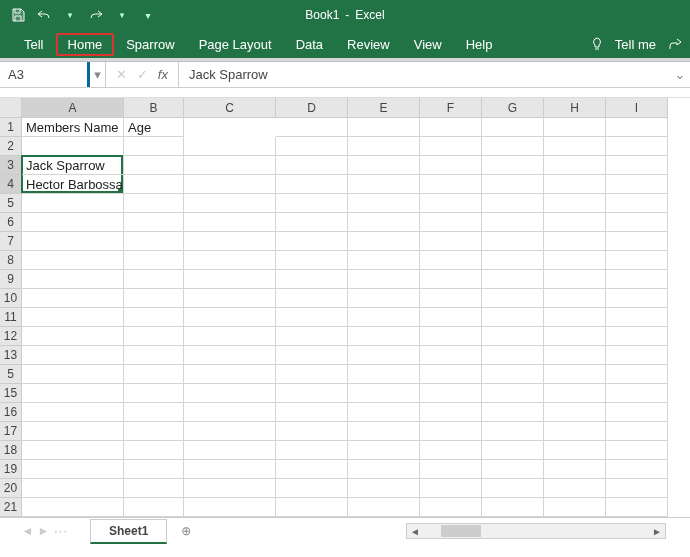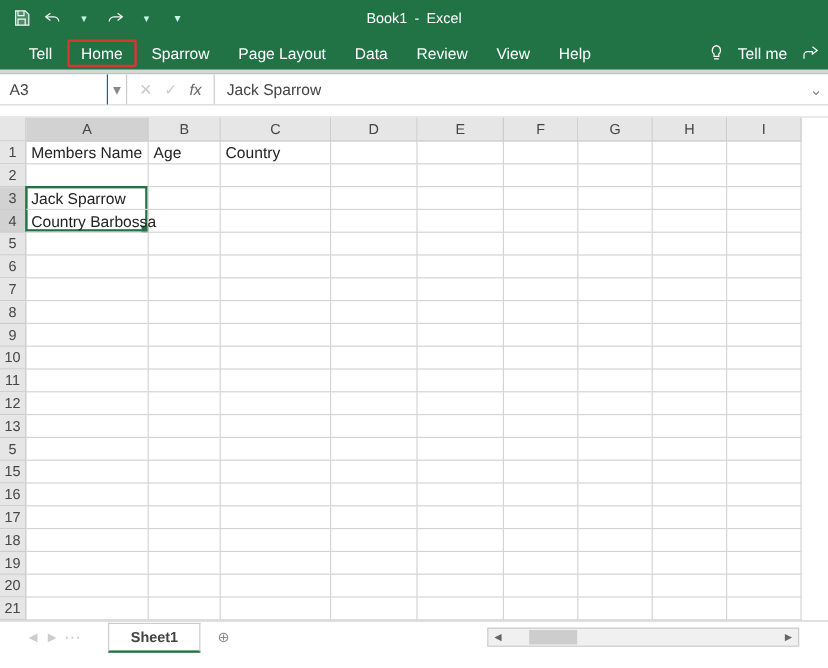--- a/index.html
+++ b/index.html
@@ -19,21 +19,21 @@
     color: #fff; font-size: 13px; padding-left: 12px; position: relative;
   }
   .ribbon-tab { padding: 4px 12px; cursor: default; }
   .ribbon-highlight { border: 2px solid #d33; border-radius: 2px; padding: 2px 10px; }
   .ribbon-right { position: absolute; right: 8px; display: flex; align-items: center; gap: 12px; }
   .ribbon-divider { height: 4px; background: #d6d6d6; border-bottom: 1px solid #bfbfbf; }
   .formula-bar {
     height: 26px; background: #fff; border-bottom: 1px solid #ccc;
     display: flex; align-items: center; font-size: 13px; color: #444;
   }
-  .name-box { width: 90px; padding-left: 8px; border-right: 1px solid #0369a1; height: 100%; display:flex; align-items:center; }
+  .name-box { width: 90px; padding-left: 8px; border-right: 3px solid #0369a1; height: 100%; display:flex; align-items:center; }
   .name-box-caret { width: 16px; display:flex; justify-content:center; color:#888; border-right:1px solid #ccc; height:100%; align-items:center;}
   .fx-btns { display: flex; align-items: center; gap: 10px; padding: 0 10px; color: #aaa; border-right:1px solid #ccc; height:100%; }
   .fx-label { font-style: italic; color:#666; }
   .formula-input { flex: 1; padding-left: 10px; }
   .fb-expand { width: 20px; text-align: center; color:#888; }
   .spacer-bar { height: 10px; background: #fff; border-bottom: 1px solid #ddd; }
   .corner { width: 22px; height: 20px; background: #e6e6e6; border-right: 1px solid #ccc; border-bottom: 1px solid #ccc; }
   .col-headers { display: flex; }
   .col-h { height: 20px; background: #e6e6e6; border-right: 1px solid #ccc; border-bottom: 1px solid #ccc; text-align: center; font-size: 12px; color: #444; display:flex; align-items:center; justify-content:center; }
   .row-headers { display: flex; flex-direction: column; }
@@ -160,21 +160,20 @@
         <div class="row-h" style="height: 19px;">16</div>
         <div class="row-h" style="height: 19px;">17</div>
         <div class="row-h" style="height: 19px; text-align: right;">18</div>
         <div class="row-h" style="height: 19px;">19</div>
         <div class="row-h" style="height: 19px;">20</div>
         <div class="row-h" style="height: 19px;">21</div>
       </div>
     <div class="cells" id="cells" style="flex: 1 1 0%; height: 399px; width: 646px;">
         <div class="cell" style="left: 0px; top: 0px; width: 102px; height: 19px; z-index: 1;">Members Name</div>
         <div class="cell" style="left: 102px; top: 0px; width: 60px; height: 19px; z-index: 1;">Age</div>
-        <div class="cell" style="left: 162px; top: 0px; width: 92px; height: 19px; z-index: 1;">Country</div>
         <div class="cell" style="left: 254px; top: 0px; width: 72px; height: 19px;"></div>
         <div class="cell" style="left: 326px; top: 0px; width: 72px; height: 19px;"></div>
         <div class="cell" style="left: 398px; top: 0px; width: 62px; height: 19px;"></div>
         <div class="cell" style="left: 460px; top: 0px; width: 62px; height: 19px;"></div>
         <div class="cell" style="left: 522px; top: 0px; width: 62px; height: 19px;"></div>
         <div class="cell" style="left: 584px; top: 0px; width: 62px; height: 19px;"></div>
         <div class="cell" style="left: 0px; top: 19px; width: 102px; height: 19px;"></div>
         <div class="cell" style="left: 102px; top: 19px; width: 60px; height: 19px;"></div>
         <div class="cell" style="left: 162px; top: 19px; width: 92px; height: 19px;"></div>
         <div class="cell" style="left: 254px; top: 19px; width: 72px; height: 19px;"></div>
@@ -185,21 +184,21 @@
         <div class="cell" style="left: 584px; top: 19px; width: 62px; height: 19px;"></div>
         <div class="cell" style="left: 0px; top: 38px; width: 102px; height: 19px; z-index: 1;">Jack Sparrow</div>
         <div class="cell" style="left: 102px; top: 38px; width: 60px; height: 19px;"></div>
         <div class="cell" style="left: 162px; top: 38px; width: 92px; height: 19px;"></div>
         <div class="cell" style="left: 254px; top: 38px; width: 72px; height: 19px;"></div>
         <div class="cell" style="left: 326px; top: 38px; width: 72px; height: 19px;"></div>
         <div class="cell" style="left: 398px; top: 38px; width: 62px; height: 19px;"></div>
         <div class="cell" style="left: 460px; top: 38px; width: 62px; height: 19px;"></div>
         <div class="cell" style="left: 522px; top: 38px; width: 62px; height: 19px;"></div>
         <div class="cell" style="left: 584px; top: 38px; width: 62px; height: 19px;"></div>
-        <div class="cell" style="left: 0px; top: 57px; width: 102px; height: 19px; z-index: 1;">Country Barbossa</div>
+        <div class="cell" style="left: 0px; top: 57px; width: 102px; height: 19px; z-index: 1;">Hector Barbossa</div>
         <div class="cell" style="left: 102px; top: 57px; width: 60px; height: 19px;"></div>
         <div class="cell" style="left: 162px; top: 57px; width: 92px; height: 19px;"></div>
         <div class="cell" style="left: 254px; top: 57px; width: 72px; height: 19px;"></div>
         <div class="cell" style="left: 326px; top: 57px; width: 72px; height: 19px;"></div>
         <div class="cell" style="left: 398px; top: 57px; width: 62px; height: 19px;"></div>
         <div class="cell" style="left: 460px; top: 57px; width: 62px; height: 19px;"></div>
         <div class="cell" style="left: 522px; top: 57px; width: 62px; height: 19px;"></div>
         <div class="cell" style="left: 584px; top: 57px; width: 62px; height: 19px;"></div>
         <div class="cell" style="left: 0px; top: 76px; width: 102px; height: 19px;"></div>
         <div class="cell" style="left: 102px; top: 76px; width: 60px; height: 19px;"></div>

